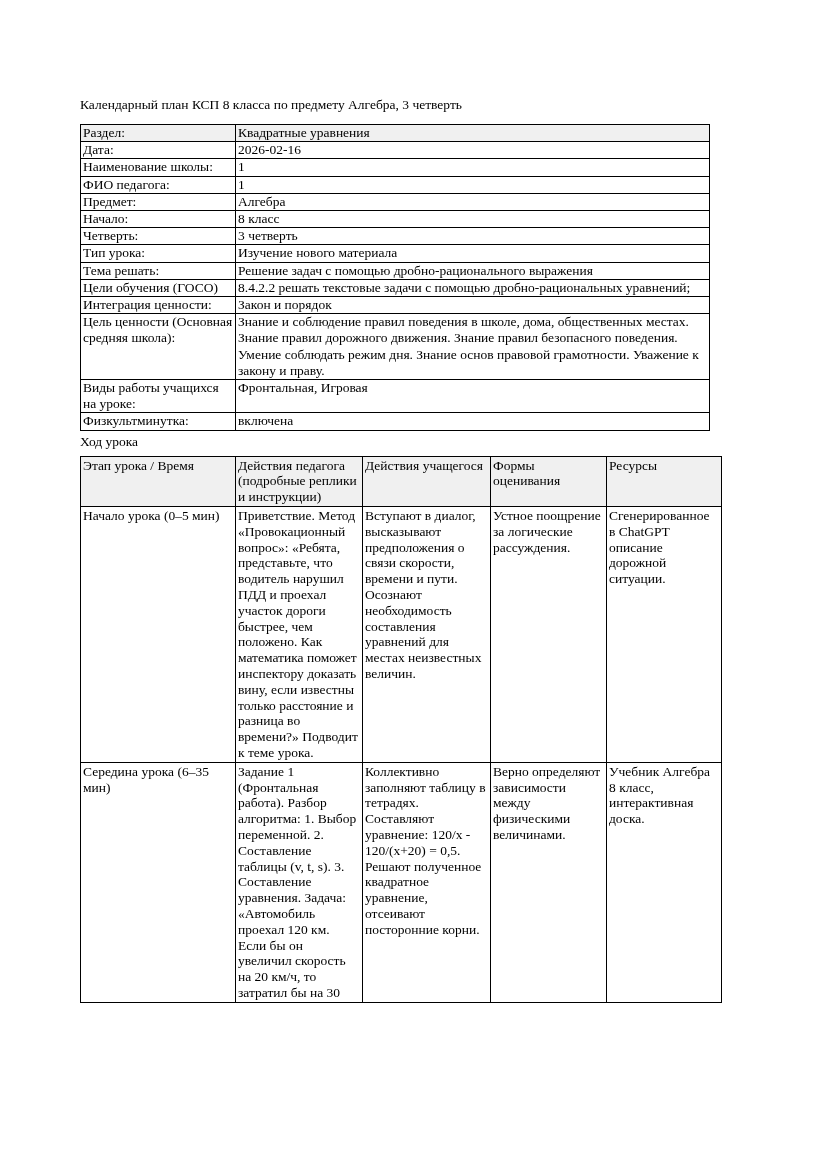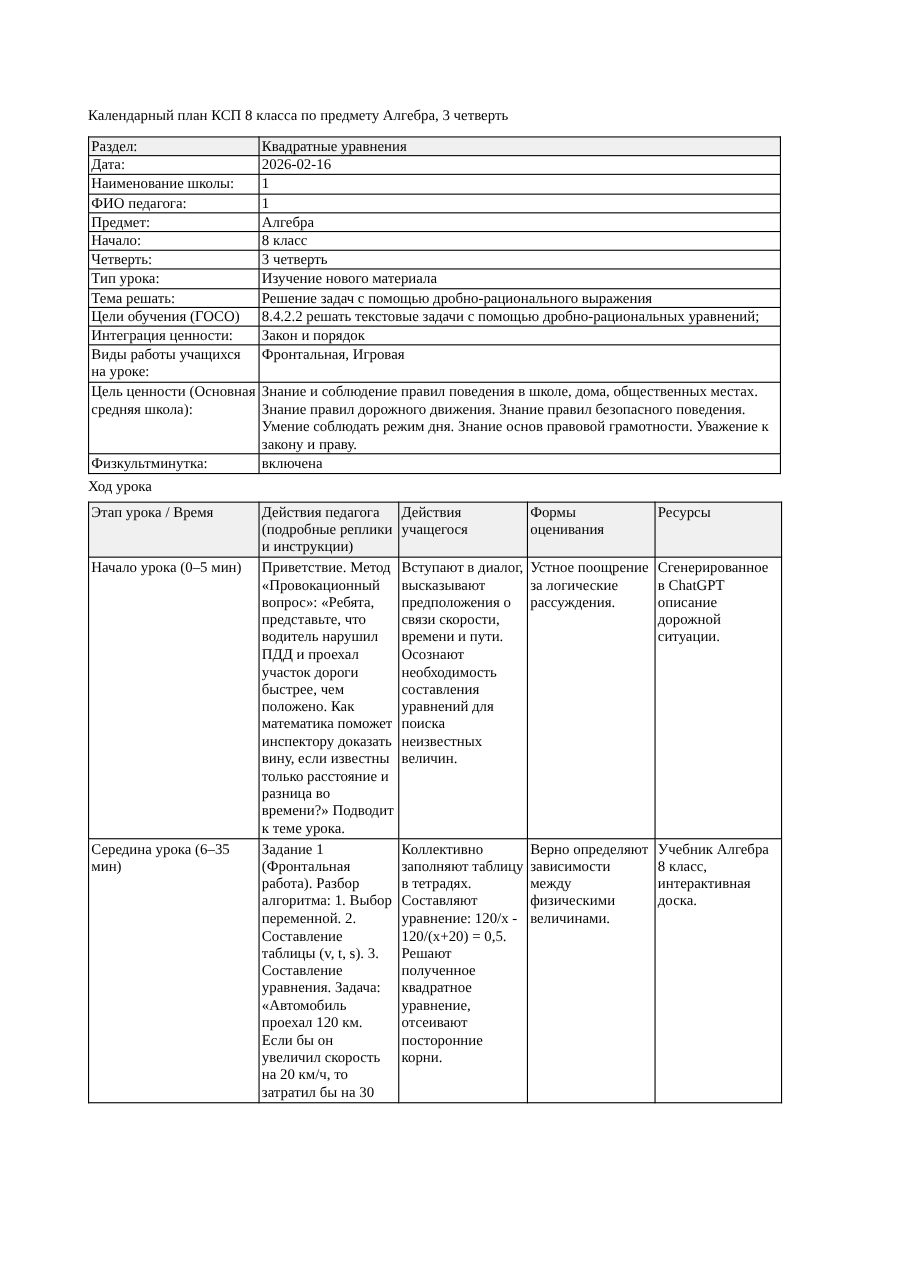--- a/index.html
+++ b/index.html
@@ -54,21 +54,21 @@
     font-weight: normal;
   }
   
   .lesson-table th, .lesson-table td {
     padding: 1px 3px 1px 2px;
     line-height: 15.8px;
   }
   .lesson-table thead th { background: #f0f0f0; }
   .lesson-table .c1 { width: 155px; }
   .lesson-table .c2 { width: 127px; }
-  .lesson-table .c3 { width: 117px; }
+  .lesson-table .c3 { width: 128px; }
   .lesson-table .c4 { width: 116px; }
   .lesson-table .c5 { width: 115px; }
   .clip-cell { max-height: 238px; overflow: hidden; }
 </style>
 </head>
 <body>
 
 <div class="page">
   <div class="content">
 
@@ -114,26 +114,26 @@
         </tr>
         <tr>
           <td class="col-label">Цели обучения (ГОСО)</td>
           <td>8.4.2.2 решать текстовые задачи с помощью дробно-рациональных уравнений;</td>
         </tr>
         <tr>
           <td class="col-label">Интеграция ценности:</td>
           <td>Закон и порядок</td>
         </tr>
         <tr>
+          <td class="col-label">Цель ценности (Основная средняя школа):</td>
+          <td>Знание и соблюдение правил поведения в школе, дома, общественных местах. Знание правил дорожного движения. Знание правил безопасного поведения. Умение соблюдать режим дня. Знание основ правовой грамотности. Уважение к закону и праву.</td>
+        </tr>
+        <tr>
           <td class="col-label">Виды работы учащихся на уроке:</td>
           <td>Фронтальная, Игровая</td>
-        </tr>
-        <tr>
-          <td class="col-label">Цель ценности (Основная средняя школа):</td>
-          <td>Знание и соблюдение правил поведения в школе, дома, общественных местах. Знание правил дорожного движения. Знание правил безопасного поведения. Умение соблюдать режим дня. Знание основ правовой грамотности. Уважение к закону и праву.</td>
         </tr>
         <tr>
           <td class="col-label">Физкультминутка:</td>
           <td>включена</td>
         </tr>
       </tbody>
     </table>
 
     <p class="section-heading">Ход урока</p>
 
@@ -151,21 +151,21 @@
           <th class="c2">Действия педагога (подробные реплики и инструкции)</th>
           <th class="c3">Действия учащегося</th>
           <th class="c4">Формы оценивания</th>
           <th class="c5">Ресурсы</th>
         </tr>
       </thead>
       <tbody>
         <tr>
           <td class="c1">Начало урока (0–5 мин)</td>
           <td class="c2">Приветствие. Метод «Провокационный вопрос»: «Ребята, представьте, что водитель нарушил ПДД и проехал участок дороги быстрее, чем положено. Как математика поможет инспектору доказать вину, если известны только расстояние и разница во времени?» Подводит к теме урока.</td>
-          <td class="c3">Вступают в диалог, высказывают предположения о связи скорости, времени и пути. Осознают необходимость составления уравнений для поиска неизвестных величин.</td>
+          <td class="c3">Вступают в диалог, высказывают предположения о связи скорости, времени и пути. Осознают необходимость составления уравнений для местах неизвестных величин.</td>
           <td class="c4">Устное поощрение за логические рассуждения.</td>
           <td class="c5">Сгенерированное в ChatGPT описание дорожной ситуации.</td>
         </tr>
         <tr>
           <td class="c1">Середина урока (6–35 мин)</td>
           <td class="c2">
               <div class="clip-cell">Задание 1 (Фронтальная работа). Разбор алгоритма: 1. Выбор переменной. 2. Составление таблицы (v, t, s). 3. Составление уравнения. Задача: «Автомобиль проехал 120 км. Если бы он увеличил скорость на 20 км/ч, то затратил бы на 30</div>
             </td>
           <td class="c3">Коллективно заполняют таблицу в тетрадях. Составляют уравнение: 120/x - 120/(x+20) = 0,5. Решают полученное квадратное уравнение, отсеивают посторонние корни.</td>
           <td class="c4">Верно определяют зависимости между физическими величинами.</td>

